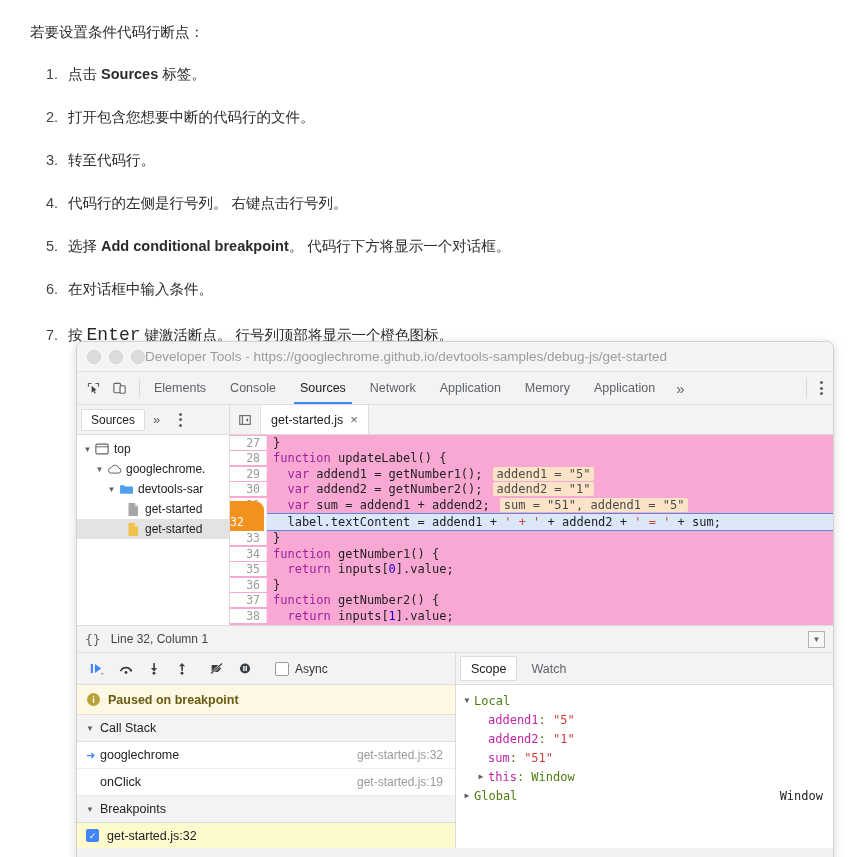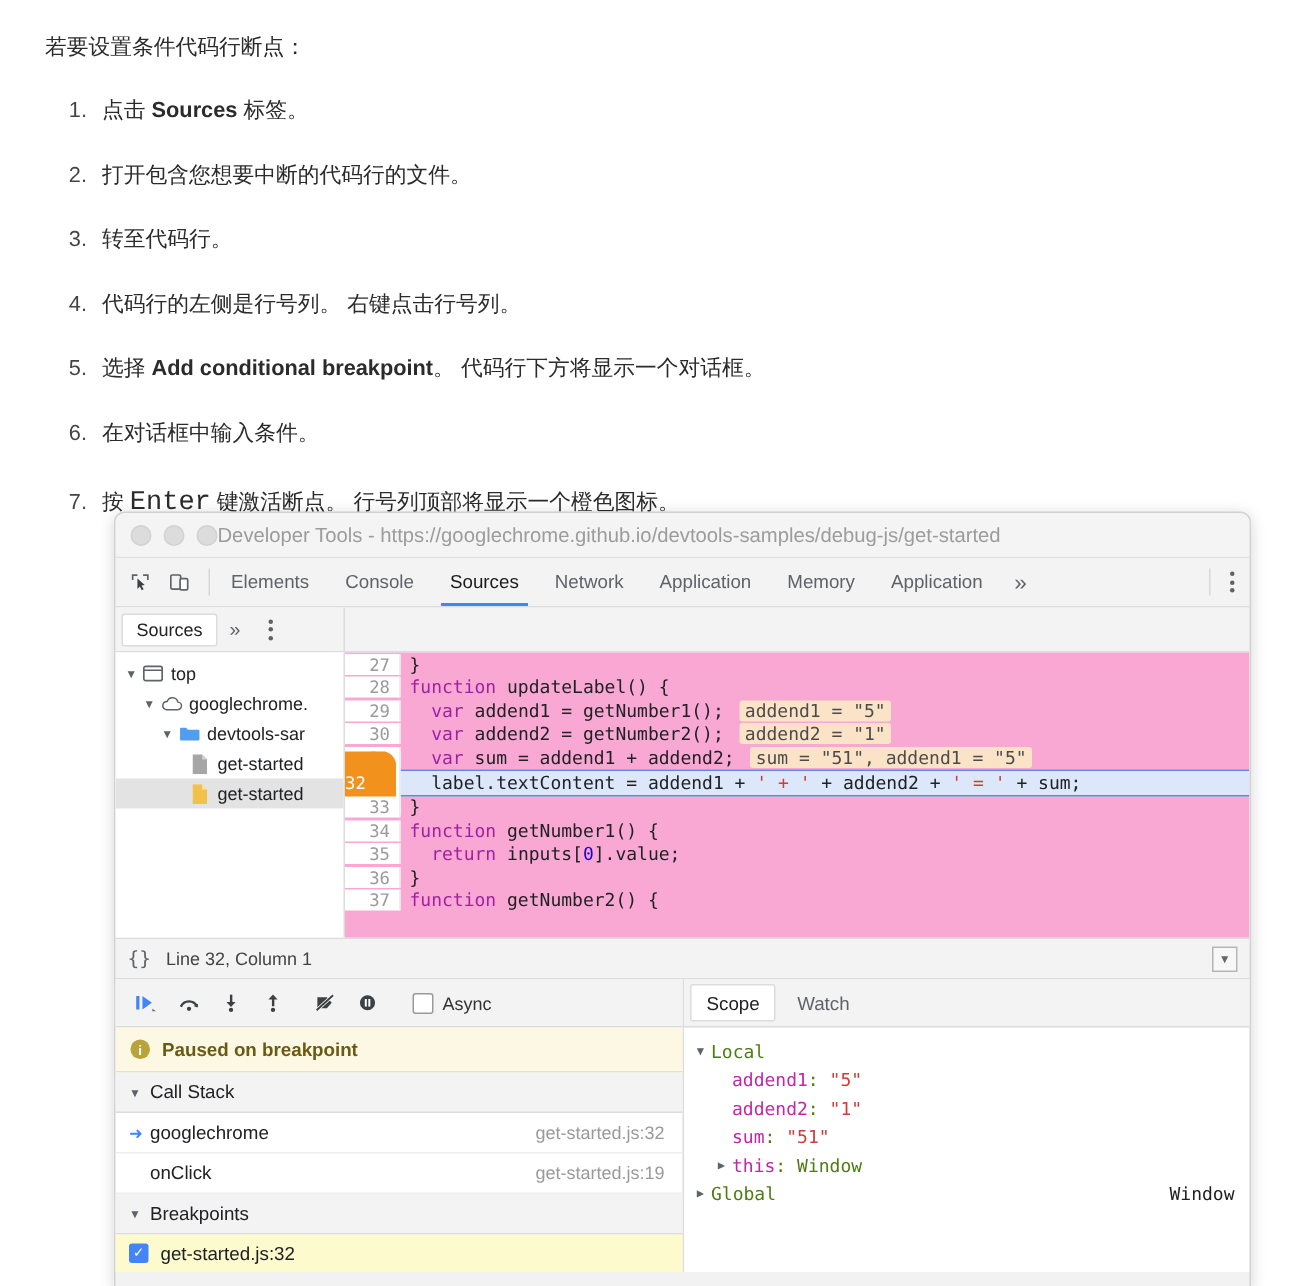--- a/index.html
+++ b/index.html
@@ -265,20 +265,33 @@
   <div class="subrow">
     <div class="navpane-head">
       <span class="pill">Sources</span>
       <span class="chev2">»</span>
       <span class="kebab">
           <i></i>
           <i></i>
           <i></i>
         </span>
     </div>
+    <div class="filetabrow">
+      <div class="collapse-btn">
+        <svg width="14" height="14" viewBox="0 0 16 16">
+            <rect x="2" y="3" width="12" height="10" fill="none" stroke="#5f6368" stroke-width="1.2"></rect>
+            <rect x="4.4" y="3" width="1.2" height="10" fill="#5f6368"></rect>
+            <path d="M11.5 6l-2.6 2 2.6 2z" fill="#5f6368"></path>
+          </svg>
+      </div>
+      <div class="filetab">
+        <span>get-started.js</span>
+        <span class="xclose">×</span>
+      </div>
+    </div>
   </div>
 
   <div class="editorrow">
     <div class="navtree">
 
       <div class="tnode" style="padding-left:4px;">
         <span class="tw">▼</span>
         <span class="ticon">
           <svg width="14" height="12" viewBox="0 0 16 13">
               <rect x="1" y="1" width="14" height="11" rx="1.5" fill="none" stroke="#5f6368" stroke-width="1.3"></rect>
@@ -368,20 +381,24 @@
         <span class="gut">35</span>
         <span class="ctext">  <span class="kw">return</span> inputs[<span class="num">0</span>].value;</span>
       </div>
       <div class="cline">
         <span class="gut">36</span>
         <span class="ctext">}</span>
       </div>
       <div class="cline">
         <span class="gut">37</span>
         <span class="ctext"><span class="kw">function</span> getNumber2() {</span>
+      </div>
+      <div class="cline">
+        <span class="gut">38</span>
+        <span class="ctext">  <span class="kw">return</span> inputs[<span class="num">1</span>].value;</span>
       </div>
     </div>
   </div>
 
   <div class="statusbar">
     <span class="braces">{}</span>
     <span>Line 32, Column 1</span>
     <span class="fmtbtn">▼</span>
   </div>
 

